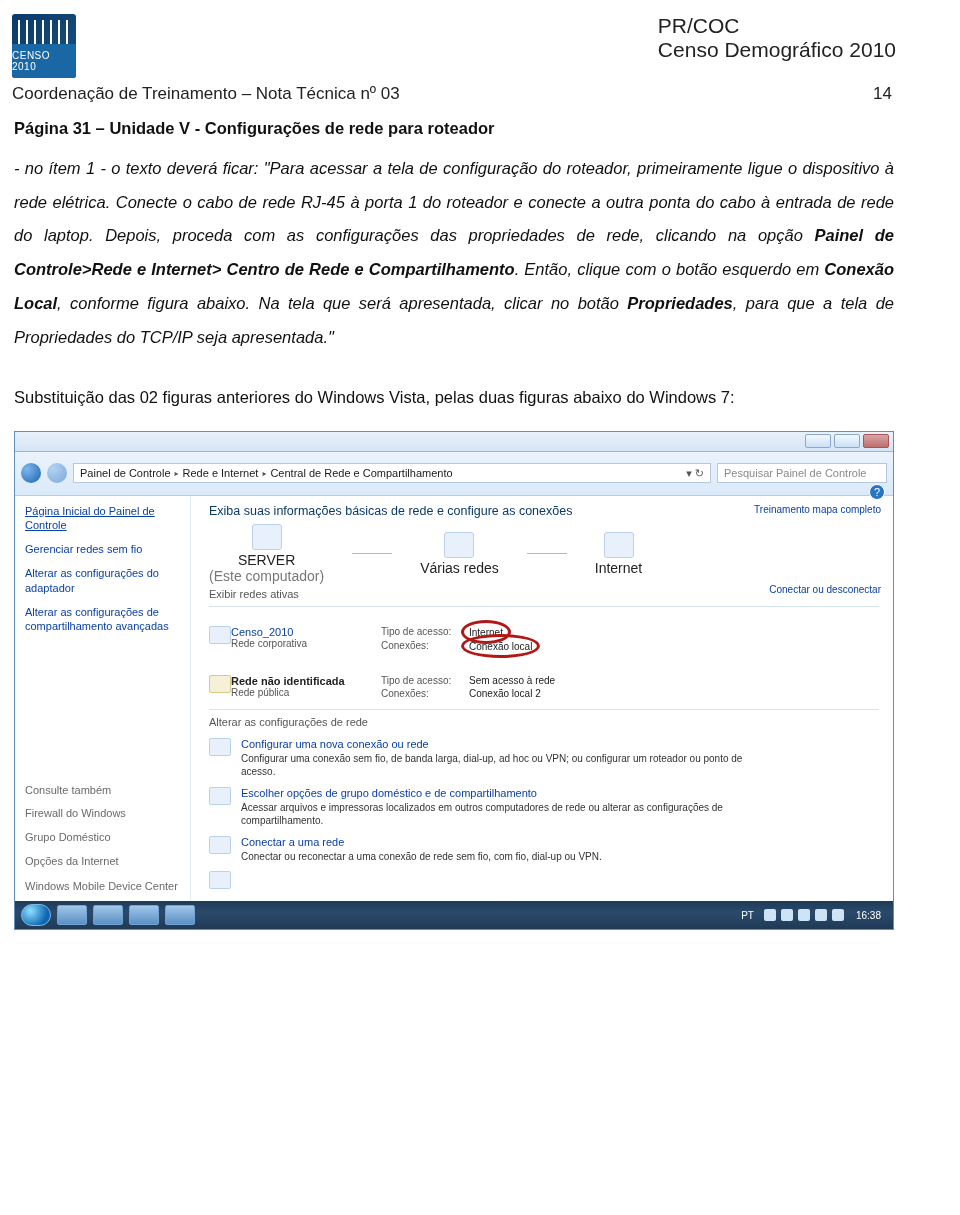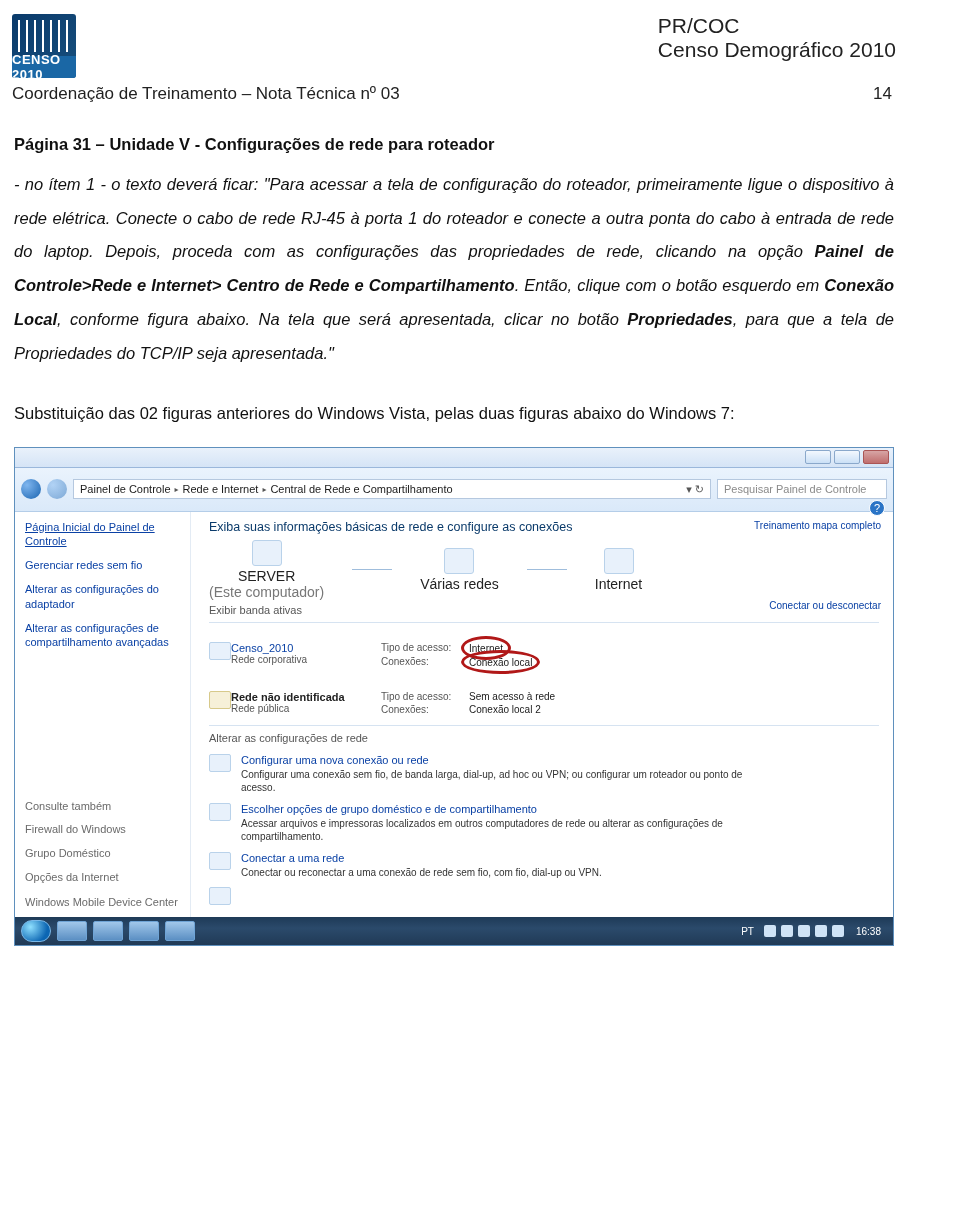--- a/index.html
+++ b/index.html
@@ -8,30 +8,30 @@
     font-family:Verdana, Arial, sans-serif;
     color:#222; position:relative;
   }
   .page { padding:14px 64px 0 12px; }
   .header { display:flex; align-items:flex-start; }
   .logo { width:64px; height:64px; flex:0 0 auto;
     background:linear-gradient(135deg,#0a3a6a,#18507e);
     border-radius:3px; position:relative; overflow:hidden; }
   .logo::before{content:"";position:absolute;top:6px;left:6px;right:6px;height:32px;
     background:repeating-linear-gradient(90deg,#fff 0 2px,transparent 2px 8px);}
-  .logo-bot { position:absolute;left:0;right:0;bottom:0;height:22px;
-    background:#1a67a5;color:#fff;font-size:13px;font-weight:bold;
+  .logo-bot { position:absolute;left:0;right:0;bottom:0;height:34px;
+    background:#1a67a5;color:#fff;font-size:10px;font-weight:normal;
     display:flex;align-items:center;justify-content:center;letter-spacing:0.5px;}
   .header-right { margin-left:auto; text-align:left;
     font-family:Arial, sans-serif; font-size:21px; color:#222; }
   .coord-line { margin-top:6px; display:flex; align-items:baseline;
     font-family:Arial, sans-serif; font-size:17px; color:#222; }
   .coord-line .pg { margin-left:auto; padding-right:4px; }
   .body-text { font-size:16.5px; line-height:2.05; color:#111;
-    margin-top:24px; padding-left:2px; padding-right:2px;
+    margin-top:8px; padding-left:2px; padding-right:2px;
     text-align:justify; }
   .body-text p { margin-bottom:0; }
   .body-text .section-title { font-weight:bold; }
   .body-text .ital { font-style:italic; }
   .body-text .boldital { font-weight:bold; font-style:italic; }
 
   .screenshot { margin:16px 2px 0 2px; border:1px solid #5f90bd;
     font-family:"Segoe UI", Tahoma, sans-serif; font-size:11px;
     background:#fff; color:#222; position:relative; overflow:hidden; }
   .win-titlebar{height:20px;background:linear-gradient(#e9f1fb,#d5e4f6);
@@ -177,21 +177,21 @@
               <div class="neticon"></div>
               <div>Várias redes</div>
             </div>
           <div style="flex:0 0 40px;border-top:1px solid #9fbddc;height:0;"></div>
           <div class="netlabel">
               <div class="neticon"></div>
               <div>Internet</div>
             </div>
         </div>
 
-        <div style="color:#555;margin-top:4px;">Exibir banda ativas</div>
+        <div style="color:#555;margin-top:4px;">Exibir redes ativas</div>
         <a class="rightlink conn-dis">Conectar ou desconectar</a>
         <div class="divline"></div>
 
         <div class="netrow">
           <div class="bluesmall"></div>
           <div class="col1">
             <div class="link">Censo_2010</div>
             <div class="lab">Rede corporativa</div>
           </div>
           <div>

